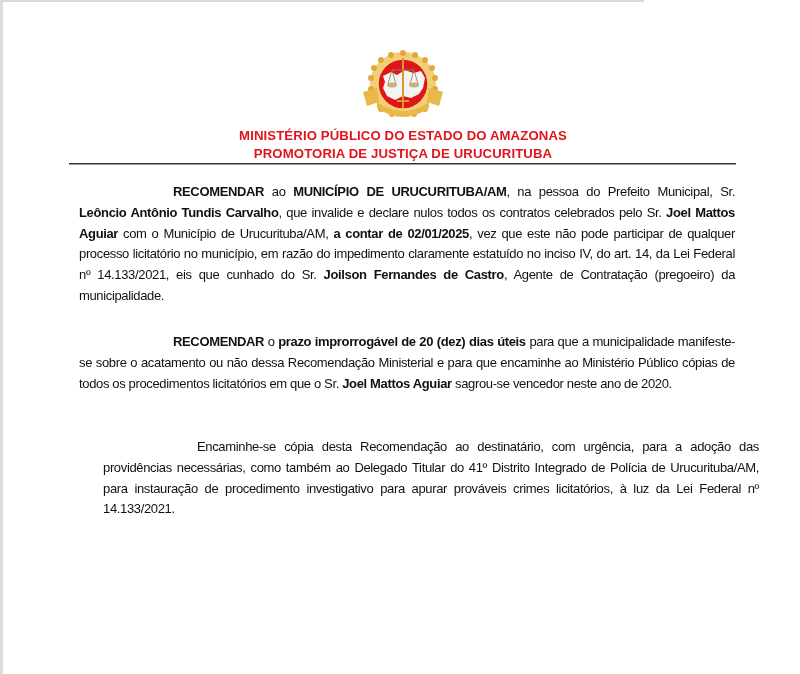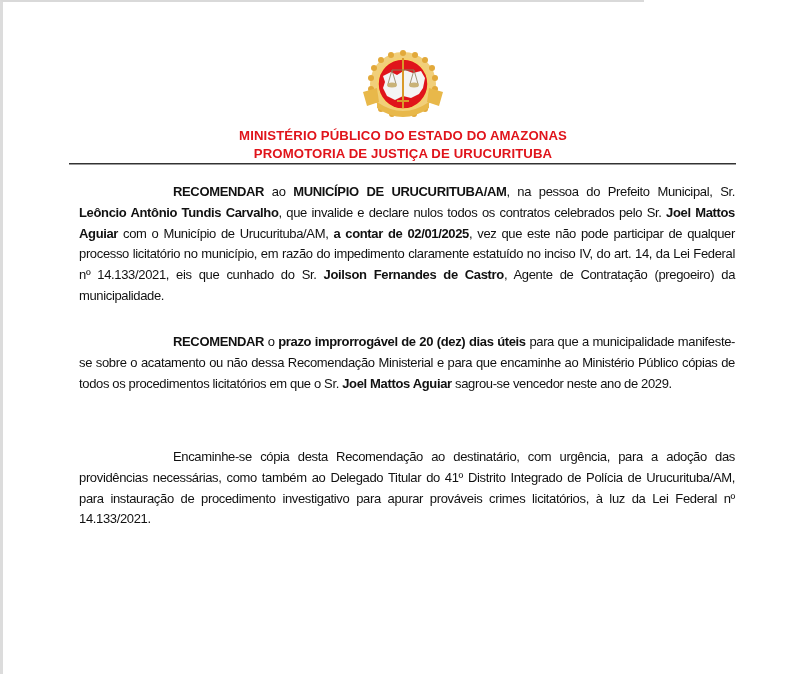--- a/index.html
+++ b/index.html
@@ -63,21 +63,21 @@
       word-spacing: 0px;
       transform-origin: left top;
     }
     .body-text p {
       margin: 0;
       text-indent: 94px;
     }
     .body-text b { font-weight: bold; }
     .p1 { top: 180px; }
     .p2 { top: 330px; }
-    .p3 { top: 445px; }
+    .p3 { top: 435px; margin-left: 24px; }
     .p4 { top: 525px; }
     .p5 { top: 575px; }
     .p6 { top: 626px; }
     .narrow { letter-spacing: -0.55px; }
   </style>
 </head>
 <body>
 
 <div class="page-frame">
 
@@ -125,21 +125,21 @@
 
   <div class="header l1">MINISTÉRIO PÚBLICO DO ESTADO DO AMAZONAS</div>
   <div class="header l2">PROMOTORIA DE JUSTIÇA DE URUCURITUBA</div>
   <div class="rule"></div>
 
   <div class="body-text p1">
     <p><b>RECOMENDAR</b><span> ao </span><b>MUNICÍPIO DE URUCURITUBA/AM</b><span>, na pessoa do Prefeito Municipal, Sr. </span><b>Leôncio Antônio Tundis Carvalho</b><span>, que invalide e declare nulos todos os contratos celebrados pelo Sr. </span><b>Joel Mattos Aguiar</b><span> com o Município de Urucurituba/AM, </span><b>a contar de 02/01/2025</b><span>, vez que este não pode participar de qualquer processo licitatório no município, em razão do impedimento claramente estatuído no inciso IV, do art. 14, da Lei Federal nº 14.133/2021, eis que cunhado do Sr. </span><b>Joilson Fernandes de Castro</b><span>, Agente de Contratação (pregoeiro) da municipalidade.</span></p>
   </div>
 
   <div class="body-text p2">
-    <p><b>RECOMENDAR</b><span> o </span><b>prazo improrrogável de 20 (dez) dias úteis</b><span> para que a municipalidade manifeste-se sobre o acatamento ou não dessa Recomendação Ministerial e para que encaminhe ao Ministério Público cópias de todos os procedimentos licitatórios em que o Sr. </span><b>Joel Mattos Aguiar</b><span> sagrou-se vencedor neste ano de 2029.</span></p>
+    <p><b>RECOMENDAR</b><span> o </span><b>prazo improrrogável de 20 (dez) dias úteis</b><span> para que a municipalidade manifeste-se sobre o acatamento ou não dessa Recomendação Ministerial e para que encaminhe ao Ministério Público cópias de todos os procedimentos licitatórios em que o Sr. </span><b>Joel Mattos Aguiar</b><span> sagrou-se vencedor neste ano de 2020.</span></p>
   </div>
 
   <div class="body-text p3">
     <p><span>Encaminhe-se cópia desta Recomendação ao destinatário, com urgência, para a adoção das providências necessárias, como também ao Delegado Titular do 41º Distrito Integrado de Polícia de Urucurituba/AM, para instauração de procedimento investigativo para apurar prováveis crimes licitatórios, à luz da Lei Federal nº 14.133/2021.</span></p>
   </div>
 
 
 
 
 </div>

